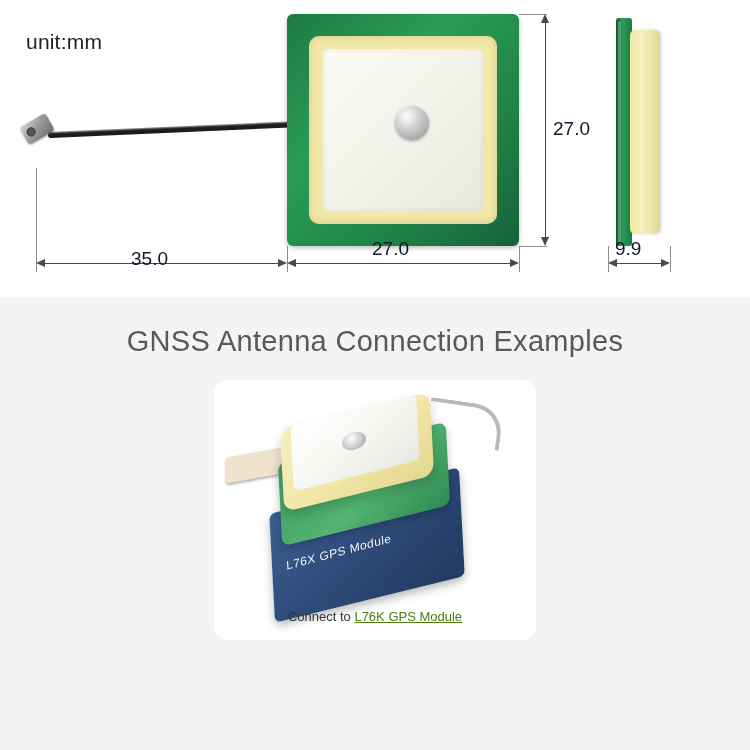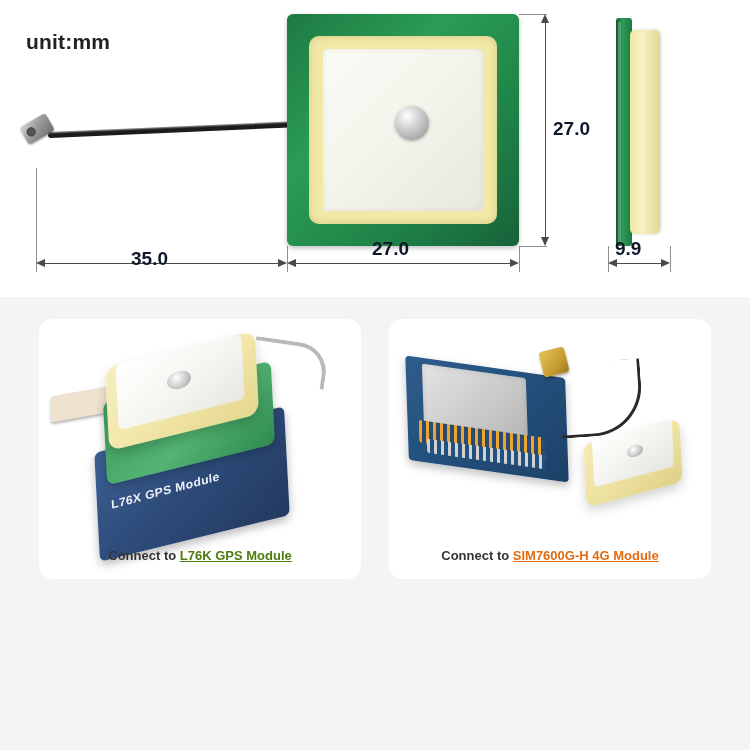--- a/index.html
+++ b/index.html
@@ -10,21 +10,20 @@
     width: 750px;
     height: 750px;
     background: #ffffff;
     font-family: "Liberation Sans", sans-serif;
     overflow: hidden;
   }
   .page {
     position: relative;
     width: 750px;
     height: 750px;
-    font-weight: bold;
   }
 
   
   .dim-panel {
     position: relative;
     width: 750px;
     height: 297px;
     background: #ffffff;
   }
   .unit-label {
@@ -525,50 +524,36 @@
     <div class="arrow down" style="left:541px; top:237px;"></div>
     <div class="dim-text" style="left:553px; top:118px;">27.0</div>
 
     <div class="dline h" style="left:612px; top:263px; width:54px;"></div>
     <div class="arrow left" style="left:608px; top:259px;"></div>
     <div class="arrow right" style="left:661px; top:259px;"></div>
     <div class="dim-text" style="left:615px; top:238px;">9.9</div>
   </div>
 
   <div class="examples">
+    <div class="examples-title">GNSS Antenna Connection Examples</div>
 
     <div class="cards">
 
       <div class="card">
         <div class="c1-board">
           <div class="c1-board-text">L76X GPS Module</div>
         </div>
         <div class="c1-hdr"></div>
         <div class="c1-hdr2"></div>
         <div class="c1-green"></div>
         <div class="c1-ceramic"></div>
         <div class="c1-white"></div>
         <div class="c1-dot"></div>
         <div class="c1-cable"></div>
         <div class="caption">
           <span>Connect to </span><span class="hl green">L76K GPS Module</span>
         </div>
       </div>
 
-      <div class="card">
-        <div class="c2-board"></div>
-        <div class="c2-shield"></div>
-        <div class="c2-pins"></div>
-        <div class="c2-pins2"></div>
-        <div class="c2-sma"></div>
-        <div class="c2-cable"></div>
-        <div class="c2-ant-edge"></div>
-        <div class="c2-ant"></div>
-        <div class="c2-ant-white"></div>
-        <div class="c2-ant-dot"></div>
-        <div class="caption">
-          <span>Connect to </span><span class="hl orange">SIM7600G-H 4G Module</span>
-        </div>
-      </div>
     </div>
 
   </div>
 </div>
 
 </body></html>

